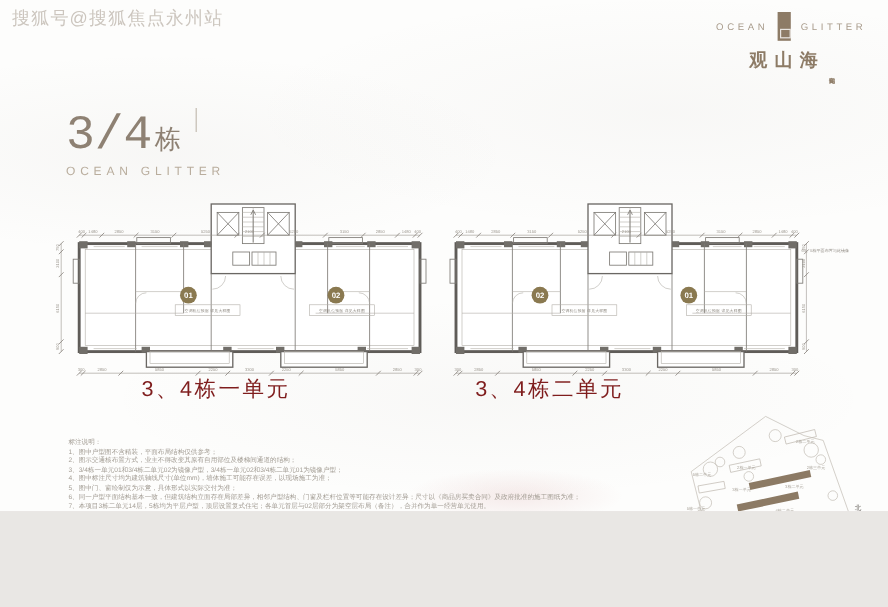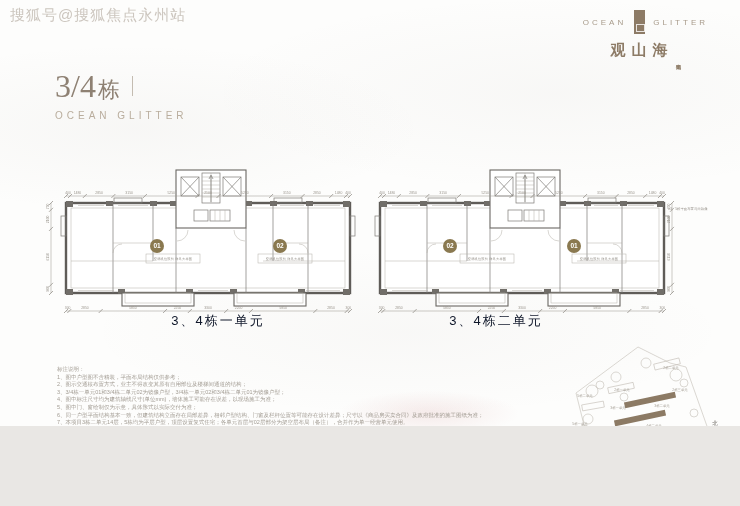--- a/index.html
+++ b/index.html
@@ -7,42 +7,42 @@
         font-family:"Liberation Sans",sans-serif;overflow:hidden;}
   .page::before{content:"";position:absolute;inset:0;pointer-events:none;
         background:
           radial-gradient(ellipse 420px 120px at 18% 30%, rgba(120,110,100,0.045), transparent 70%),
           radial-gradient(ellipse 500px 140px at 75% 22%, rgba(120,110,100,0.04), transparent 70%),
           radial-gradient(ellipse 460px 120px at 55% 78%, rgba(120,110,100,0.035), transparent 70%),
           radial-gradient(ellipse 120px 30px at 58% 97%, rgba(210,150,150,0.18), transparent 75%);}
   .watermark{position:absolute;left:10px;top:6px;font-size:15px;letter-spacing:1px;
         color:#c7c0b8;opacity:.9;}
   
-  .logo{position:absolute;right:32px;top:10px;text-align:center;color:#a89b8b;}
+  .logo{position:absolute;right:18px;top:10px;text-align:center;color:#a89b8b;}
   .logo-row{display:flex;align-items:center;justify-content:center;gap:8px;}
   .logo-word{font-size:8px;letter-spacing:3px;color:#a89b8b;}
   .logo-seal{width:11px;height:24px;background:#8d7b66;position:relative;}
   .logo-seal::after{content:"";position:absolute;left:2px;top:14px;width:7px;height:6px;
         border:0.5px solid rgba(255,255,255,.8);}
   .logo-cn{margin-top:7px;font-family:"DejaVu Serif",serif;font-size:15px;letter-spacing:6px;
         color:#8d7b66;display:flex;align-items:flex-end;justify-content:center;font-weight:bold;}
   .logo-suffix{font-size:5px;letter-spacing:0;line-height:5px;margin-left:2px;
         writing-mode:vertical-rl;color:#8d7b66;}
   
   .hdr{position:absolute;left:55px;top:66px;color:#8e8173;}
   .hdr-line{display:flex;align-items:baseline;}
-  .hdr-num{font-family:Liberation Serif, serif;font-size:32px;line-height:40px;}
+  .hdr-num{font-family:Liberation Mono, monospace;font-size:40px;line-height:40px;margin-top:28px;}
   .hdr-dong{font-size:22px;margin-left:2px;}
   .hdr-div{width:1px;height:20px;background:#c4bcb1;margin:0 12px;align-self:center;}
   .hdr-rest{font-size:22px;letter-spacing:7px;}
   .hdr-sub{margin-top:4px;font-size:10px;letter-spacing:4px;color:#b9ad9d;}
   
   .plansvg{position:absolute;left:0;top:150px;}
-  .caption{position:absolute;font-size:13px;letter-spacing:2px;color:#0f172a;width:200px;
-        text-align:center;top:312px;}
+  .caption{position:absolute;font-size:18px;letter-spacing:2px;color:#7f1d1d;width:200px;
+        top:312px;}
   .cap0{left:118px;} .cap1{left:396px;}
   
   .wt{stroke:#5f5c58;stroke-width:2.4;fill:#fff}
   .wm{stroke:#6a6763;stroke-width:1.1;fill:#fff}
   .lm{stroke:#7d7a75;stroke-width:0.7;fill:none}
   .lt{stroke:#b2aea7;stroke-width:0.5;fill:none}
   .pier{fill:#716e69;}
   .badge{fill:#8a7950;}
   .badge-t{fill:#fff;font-size:6.5px;font-weight:bold;text-anchor:middle;}
   .notebox-t{fill:#8e8980;font-size:3.2px;text-anchor:middle;letter-spacing:.2px;}

